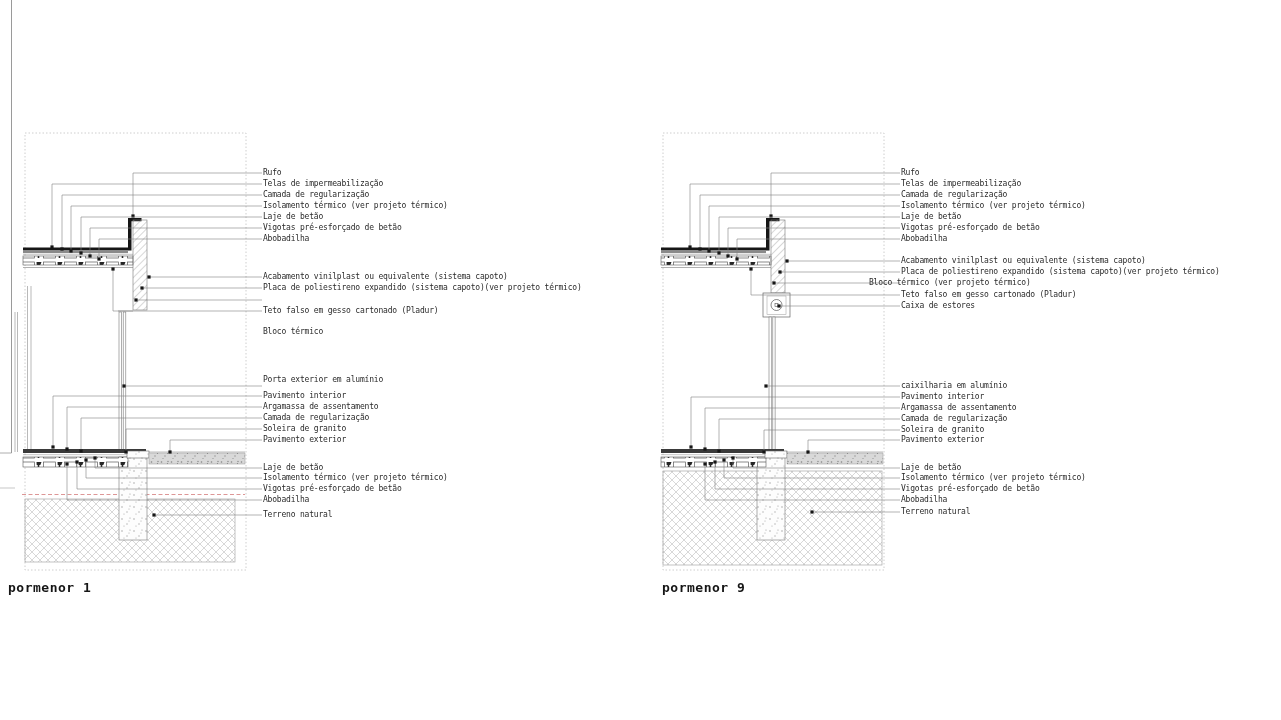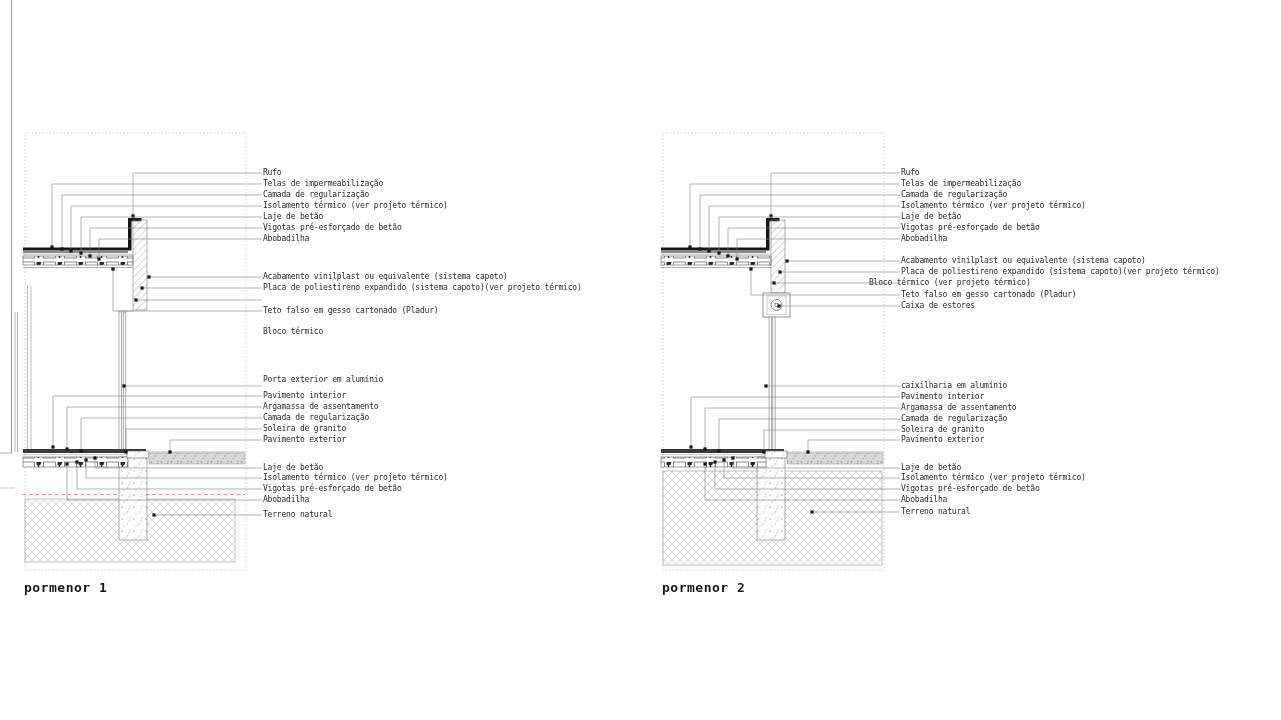--- a/index.html
+++ b/index.html
@@ -234,22 +234,22 @@
           <rect x="713.4" y="460.4" width="3.2" height="3.2" fill="#161616" stroke="none"></rect>
           <line x1="900" y1="500" x2="705" y2="500" stroke="#7f7f7f" stroke-width="0.6"></line>
           <line x1="705" y1="500" x2="705" y2="464" stroke="#7f7f7f" stroke-width="0.6"></line>
           <rect x="703.4" y="462.4" width="3.2" height="3.2" fill="#161616" stroke="none"></rect>
           <line x1="900" y1="512" x2="812" y2="512" stroke="#7f7f7f" stroke-width="0.6"></line>
           <rect x="810.4" y="510.4" width="3.2" height="3.2" fill="#161616" stroke="none"></rect>
         </g>
       </g>
   </svg>
 
-  <div class="caption" style="left:24px;top:580px;">pormenor 1</div>
-  <div class="caption" style="left:662px;top:580px;">pormenor 2</div>
+  <div class="caption" style="left:8px;top:580px;">pormenor 1</div>
+  <div class="caption" style="left:662px;top:580px;">pormenor 9</div>
 
   <div id="labels">
       <div class="lbl" style="left: 263px; top: 168px;">Rufo</div>
       <div class="lbl" style="left: 263px; top: 179px;">Telas de impermeabilização</div>
       <div class="lbl" style="left: 263px; top: 190px;">Camada de regularização</div>
       <div class="lbl" style="left: 263px; top: 201px;">Isolamento térmico (ver projeto térmico)</div>
       <div class="lbl" style="left: 263px; top: 212px;">Laje de betão</div>
       <div class="lbl" style="left: 263px; top: 223px;">Vigotas pré-esforçado de betão</div>
       <div class="lbl" style="left: 263px; top: 234px;">Abobadilha</div>
       <div class="lbl" style="left: 263px; top: 272px;">Acabamento vinilplast ou equivalente (sistema capoto)</div>

